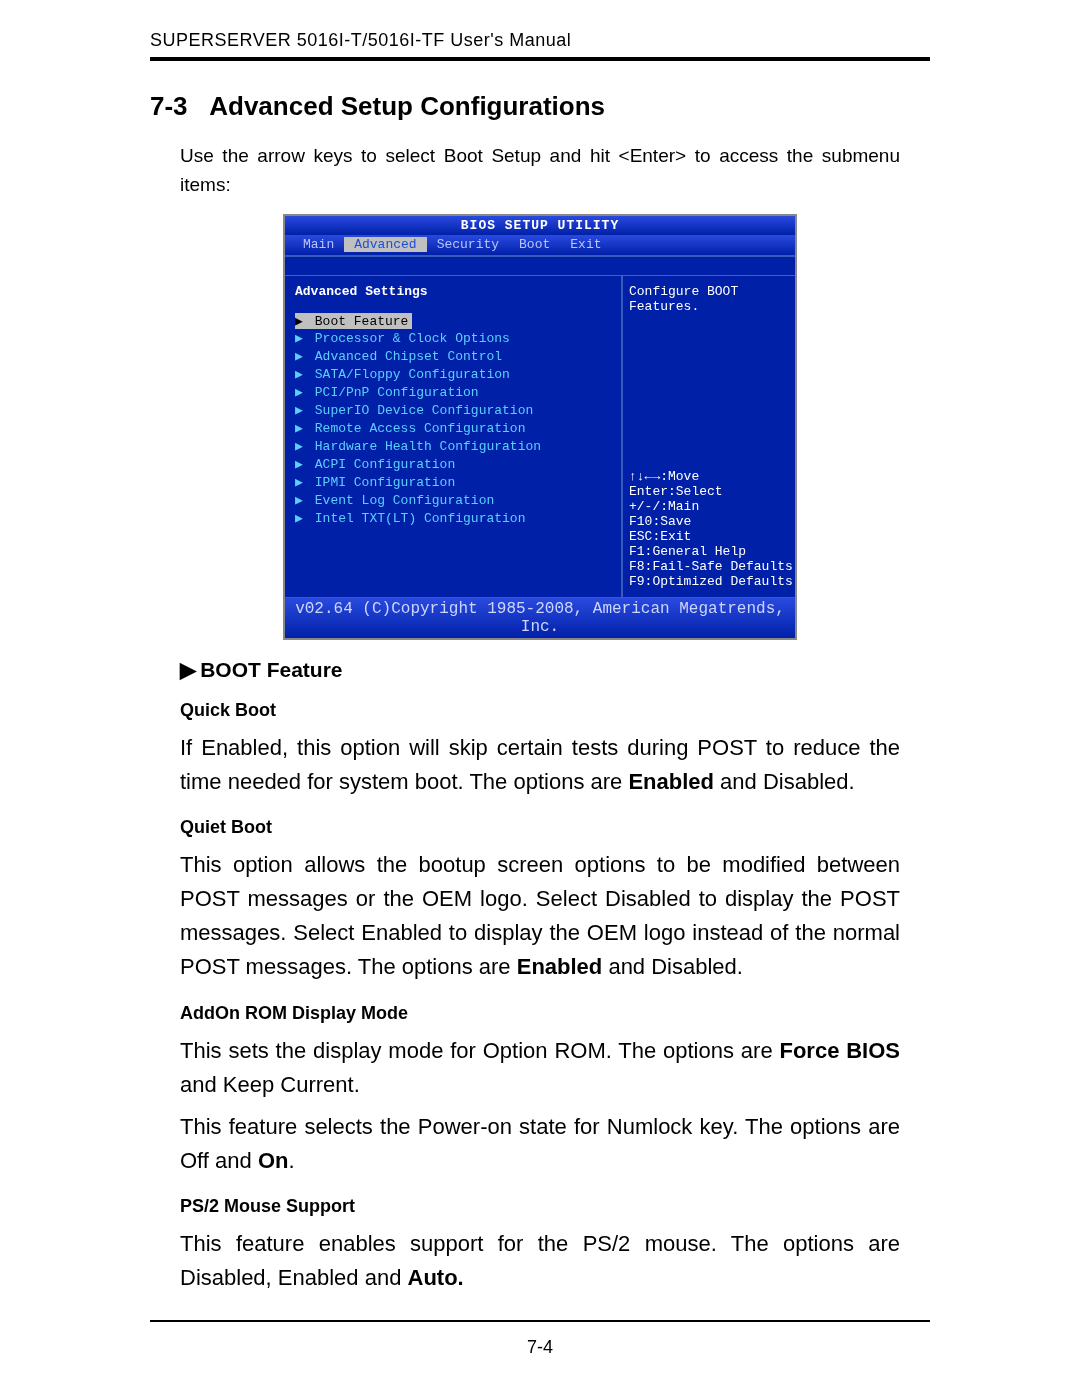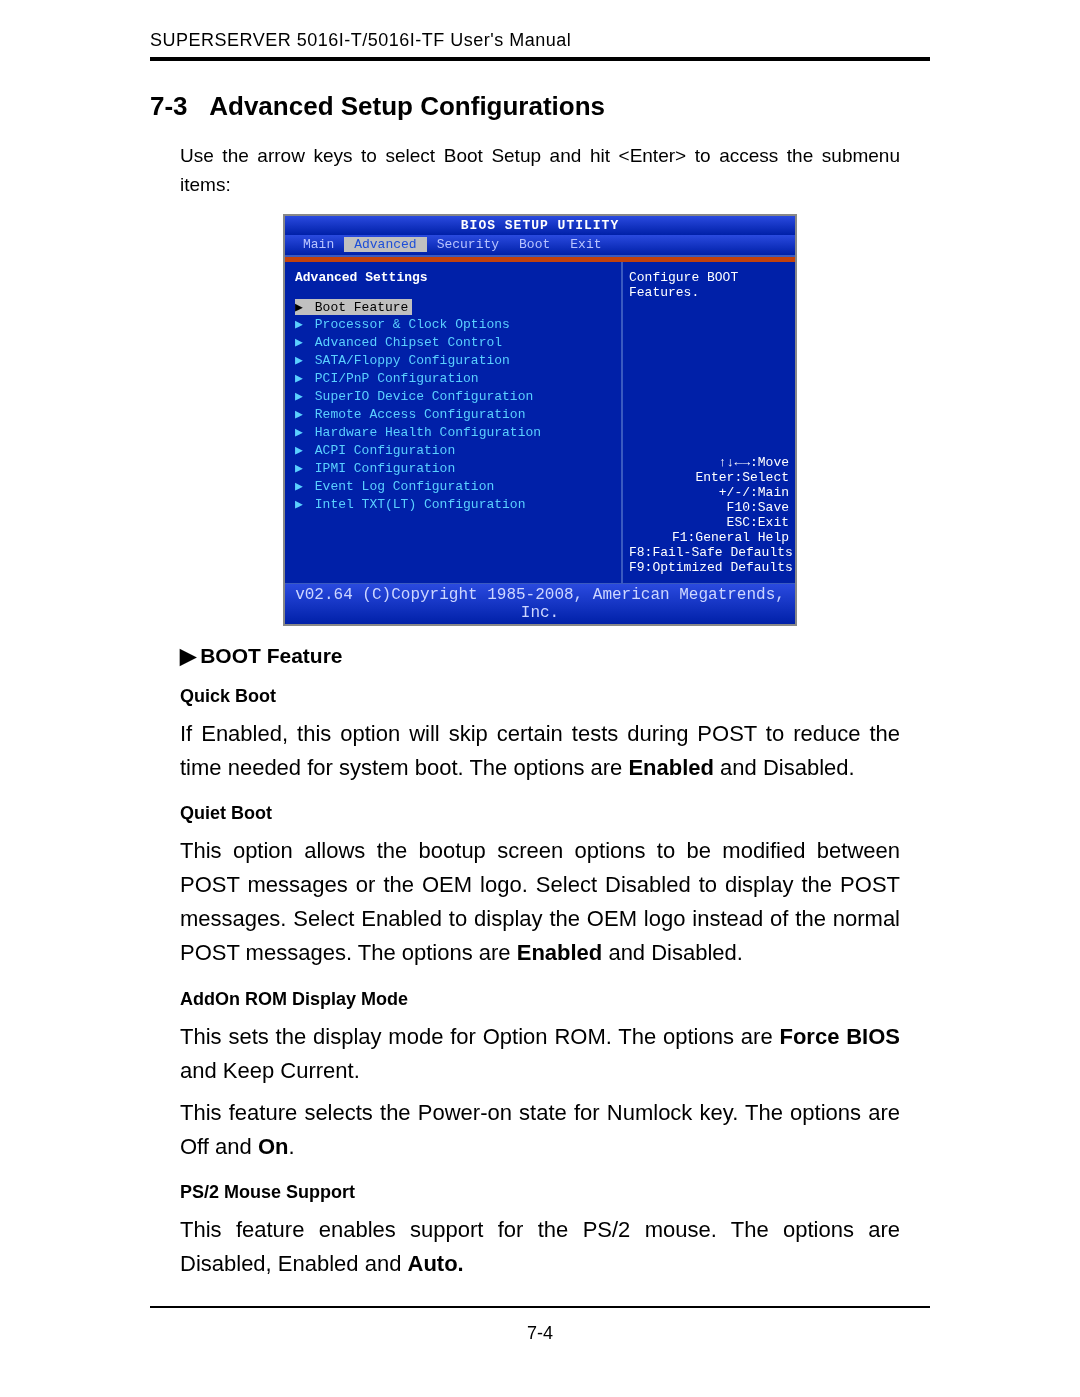--- a/index.html
+++ b/index.html
@@ -67,21 +67,22 @@
     display: inline-block;
     padding: 0 10px;
     color: #b8c4ff;
   }
   .bios-tab.active {
     background: #c0c0c0;
     color: #1d4ed8;
   }
   .bios-body {
     display: flex;
-    border-top: 5px solid #c2410c;
+    border-top: 1px solid #c2410c;
+    margin-top: 18px;
   }
   .bios-left {
     flex: 1;
     padding: 8px 10px 70px 10px;
     border-right: 2px solid #3a5ac0;
   }
   .bios-heading {
     color: #fff;
     font-weight: bold;
     margin-bottom: 14px;
@@ -110,21 +111,21 @@
     flex-direction: column;
     justify-content: space-between;
     gap: 40px;
   }
   .bios-help {
     color: #fff;
   }
   .bios-keys {
     color: #fff;
   }
-  .bios-keys div { white-space: nowrap; text-align: right; }
+  .bios-keys div { white-space: nowrap; }
   .bios-footer {
     background: linear-gradient(#2a4adf, #0020a8);
     text-align: center;
     padding: 2px 0;
     font-size: 16px;
     color: #cdd6ff;
     border-top: 1px solid #3a5ac0;
   }
   
   .body-content {

